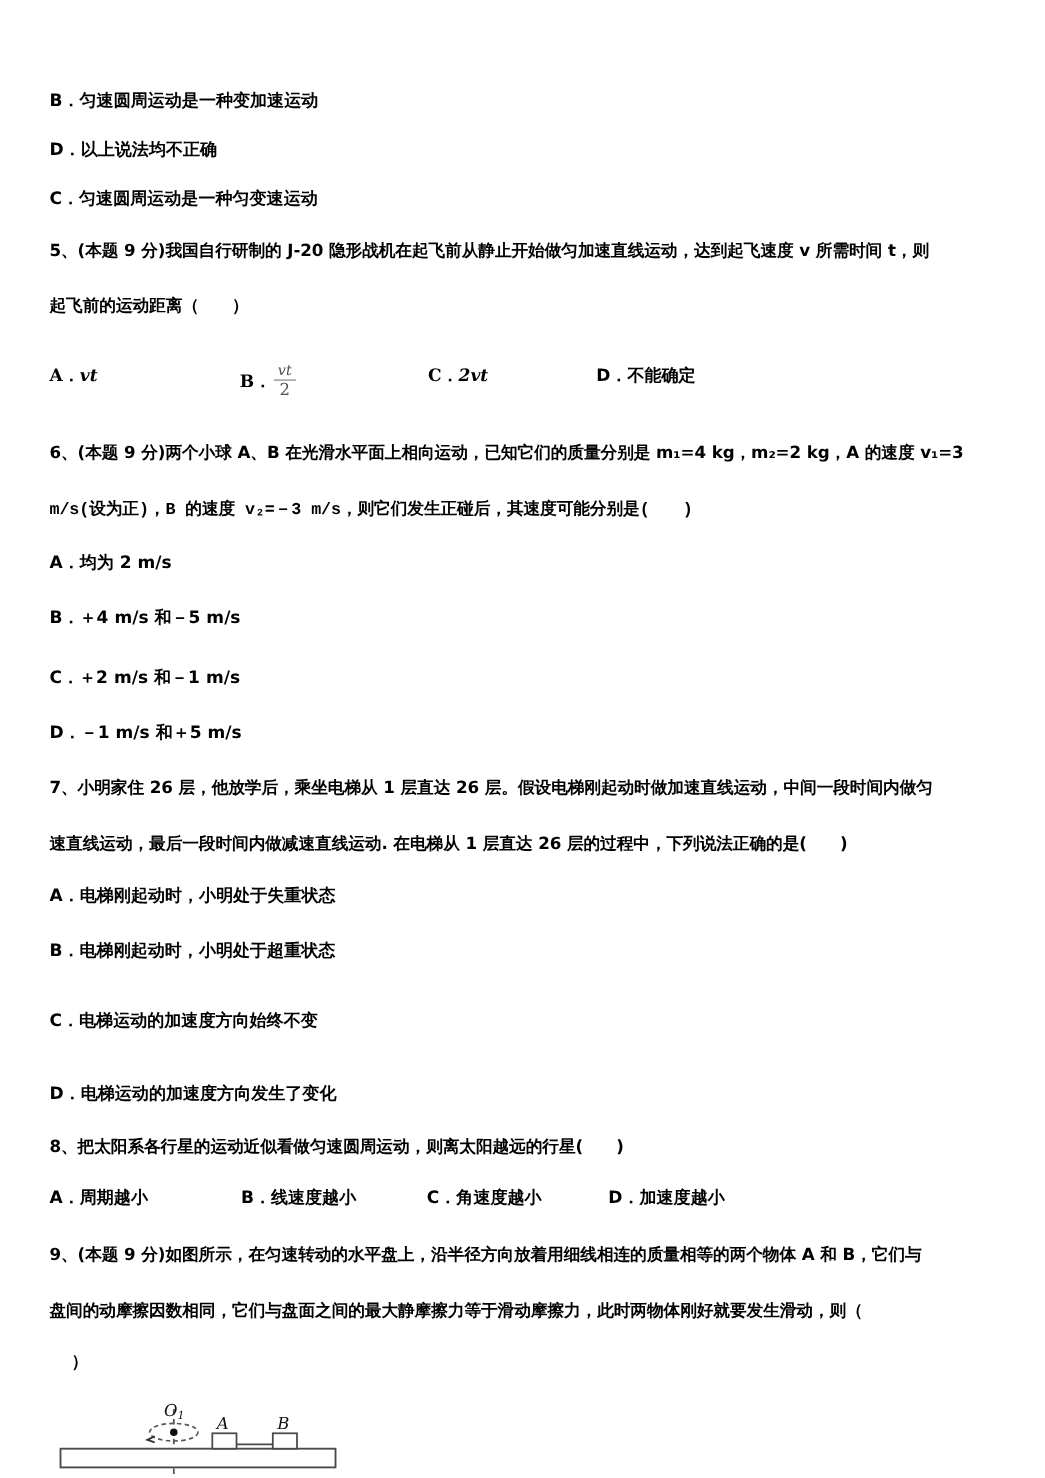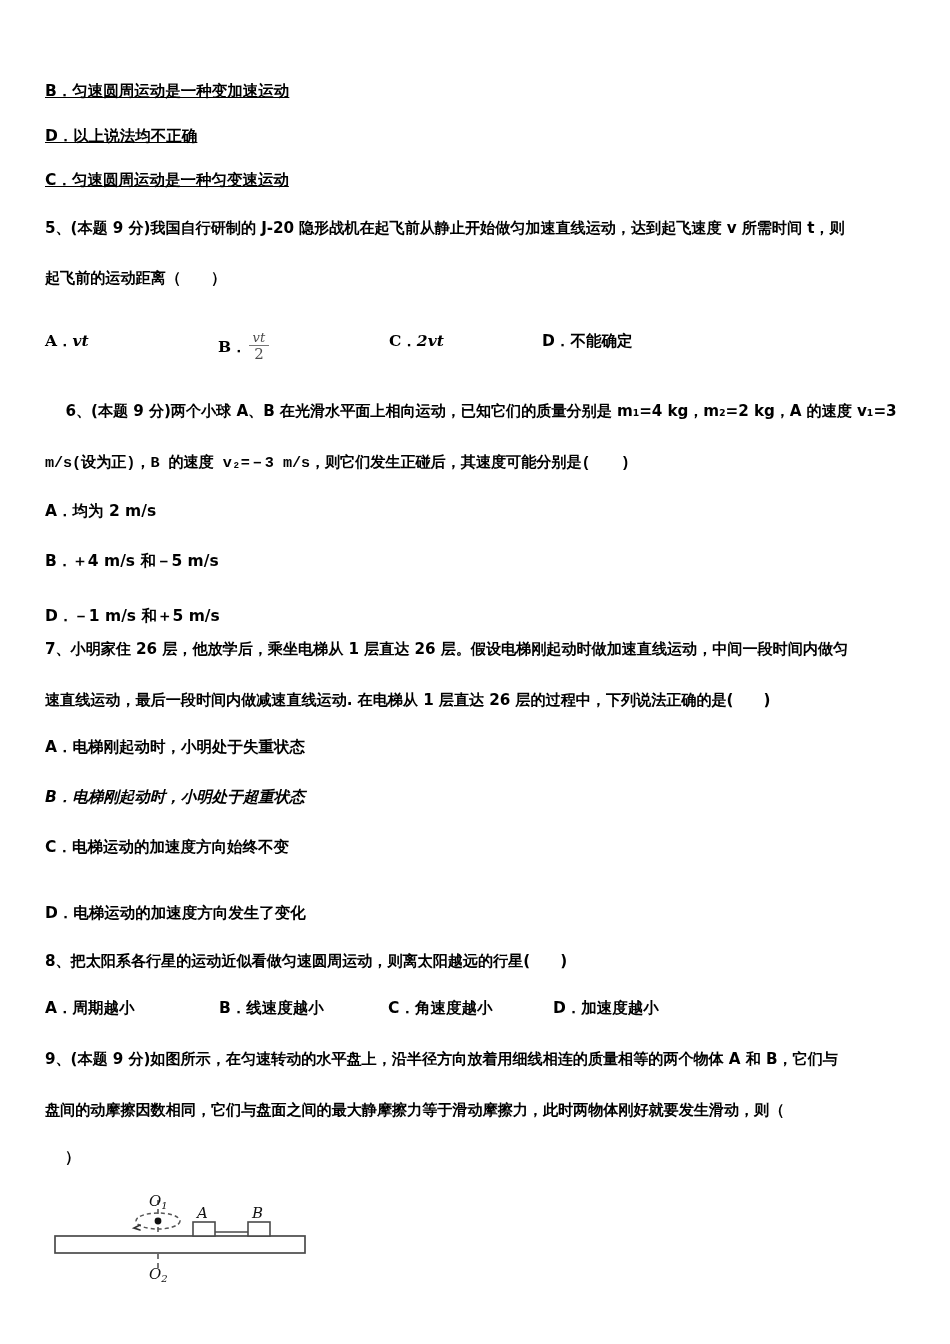--- a/index.html
+++ b/index.html
@@ -28,21 +28,20 @@
     top: 84px;
     width: 872px;
   }
 
   
   .line {
     font-size: 15.5px;
     line-height: 1.0;
     white-space: nowrap;
     font-weight: bold;
-    text-decoration: underline;
   }
   .q-line {
     font-size: 15.2px;
     font-weight: bold;
     white-space: nowrap;
     letter-spacing: -0.1px;
   }
   .opt-line {
     font-size: 15.5px;
     font-weight: bold;
@@ -123,36 +122,37 @@
 
         <span style="left:173px;"><span class="opt-label">B．</span><span class="frac"><span class="num">vt</span><span class="bar"></span><span class="den">2</span></span></span>
 
         <span style="left:344px;"><span class="opt-label">C．</span><i class="mvar">2vt</i></span>
 
         <span style="left:497px;"><span class="opt-label cn">D．</span><span class="cn">不能确定</span></span>
       </div>
     </div>
 
     <div class="blk">
-      <div class="q-line cn" style="margin-bottom:30px;text-align:center;"><span>6、</span><span>(本题 9 分)</span><span>两个小球 A、B 在光滑水平面上相向运动，已知它们的质量分别是 m₁=4 kg，m₂=2 kg，A 的速度 v₁=3</span></div>
+      <div class="q-line cn" style="margin-bottom:30px;"><span>6、</span><span>(本题 9 分)</span><span>两个小球 A、B 在光滑水平面上相向运动，已知它们的质量分别是 m₁=4 kg，m₂=2 kg，A 的速度 v₁=3</span></div>
 
       <div class="q-line cn" style="margin-bottom:28px;font-family:Liberation Mono, monospace;">m/s(设为正)，B 的速度 v₂=－3 m/s，则它们发生正碰后，其速度可能分别是(　　)</div>
 
       <div class="opt-line cn" style="margin-bottom:29px;">A．均为 2 m/s</div>
       <div class="opt-line cn" style="margin-bottom:34px;">B．＋4 m/s 和－5 m/s</div>
-      <div class="opt-line cn" style="margin-bottom:12px;">D．－1 m/s 和＋5 m/s</div>
+      <div class="opt-line cn" style="margin-bottom:29px;">C．＋2 m/s 和－1 m/s</div>
+      <div class="opt-line cn" style="margin-bottom:29px;">D．－1 m/s 和＋5 m/s</div>
     </div>
 
     <div class="blk">
       <div class="q-line cn" style="margin-bottom:30px;"><span>7、</span><span>小明家住 26 层，他放学后，乘坐电梯从 1 层直达 26 层。假设电梯刚起动时做加速直线运动，中间一段时间内做匀</span></div>
 
       <div class="q-line cn" style="margin-bottom:26px;">速直线运动，最后一段时间内做减速直线运动. 在电梯从 1 层直达 26 层的过程中，下列说法正确的是(　　)</div>
 
       <div class="opt-line cn" style="margin-bottom:29px;">A．电梯刚起动时，小明处于失重状态</div>
-      <div class="opt-line cn" style="margin-bottom:29px;font-style:italic;">B．电梯刚起动时，小明处于超重状态</div>
+      <div class="opt-line cn" style="margin-bottom:43px;">B．电梯刚起动时，小明处于超重状态</div>
       <div class="opt-line cn" style="margin-bottom:45px;">C．电梯运动的加速度方向始终不变</div>
       <div class="opt-line cn" style="margin-bottom:27px;">D．电梯运动的加速度方向发生了变化</div>
     </div>
 
     <div class="blk">
       <div class="q-line cn" style="margin-bottom:26px;"><span>8、</span><span>把太阳系各行星的运动近似看做匀速圆周运动，则离太阳越远的行星(　　)</span></div>
 
       <div class="opt-row" style="height:24px; margin-bottom:27px;">
         <span class="cn" style="left:0px;">A．周期越小</span>
         <span class="cn" style="left:174px;">B．线速度越小</span>

